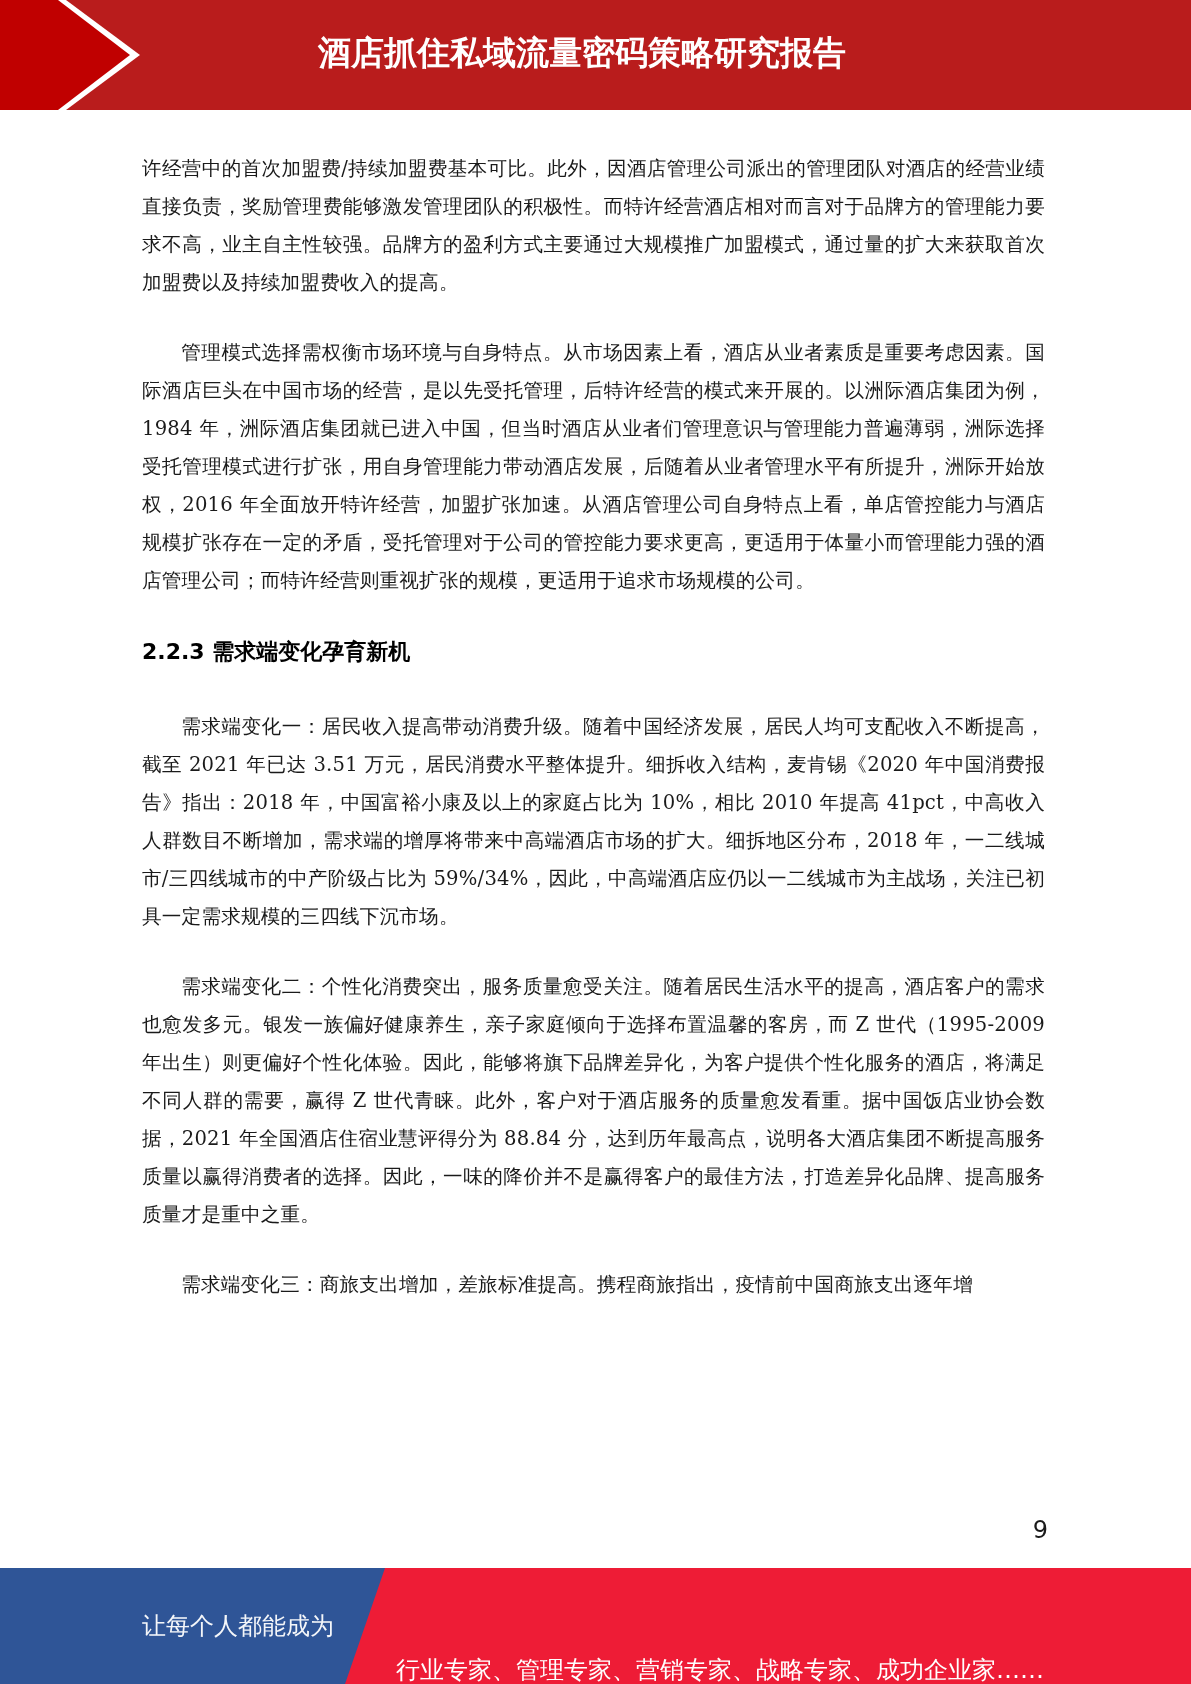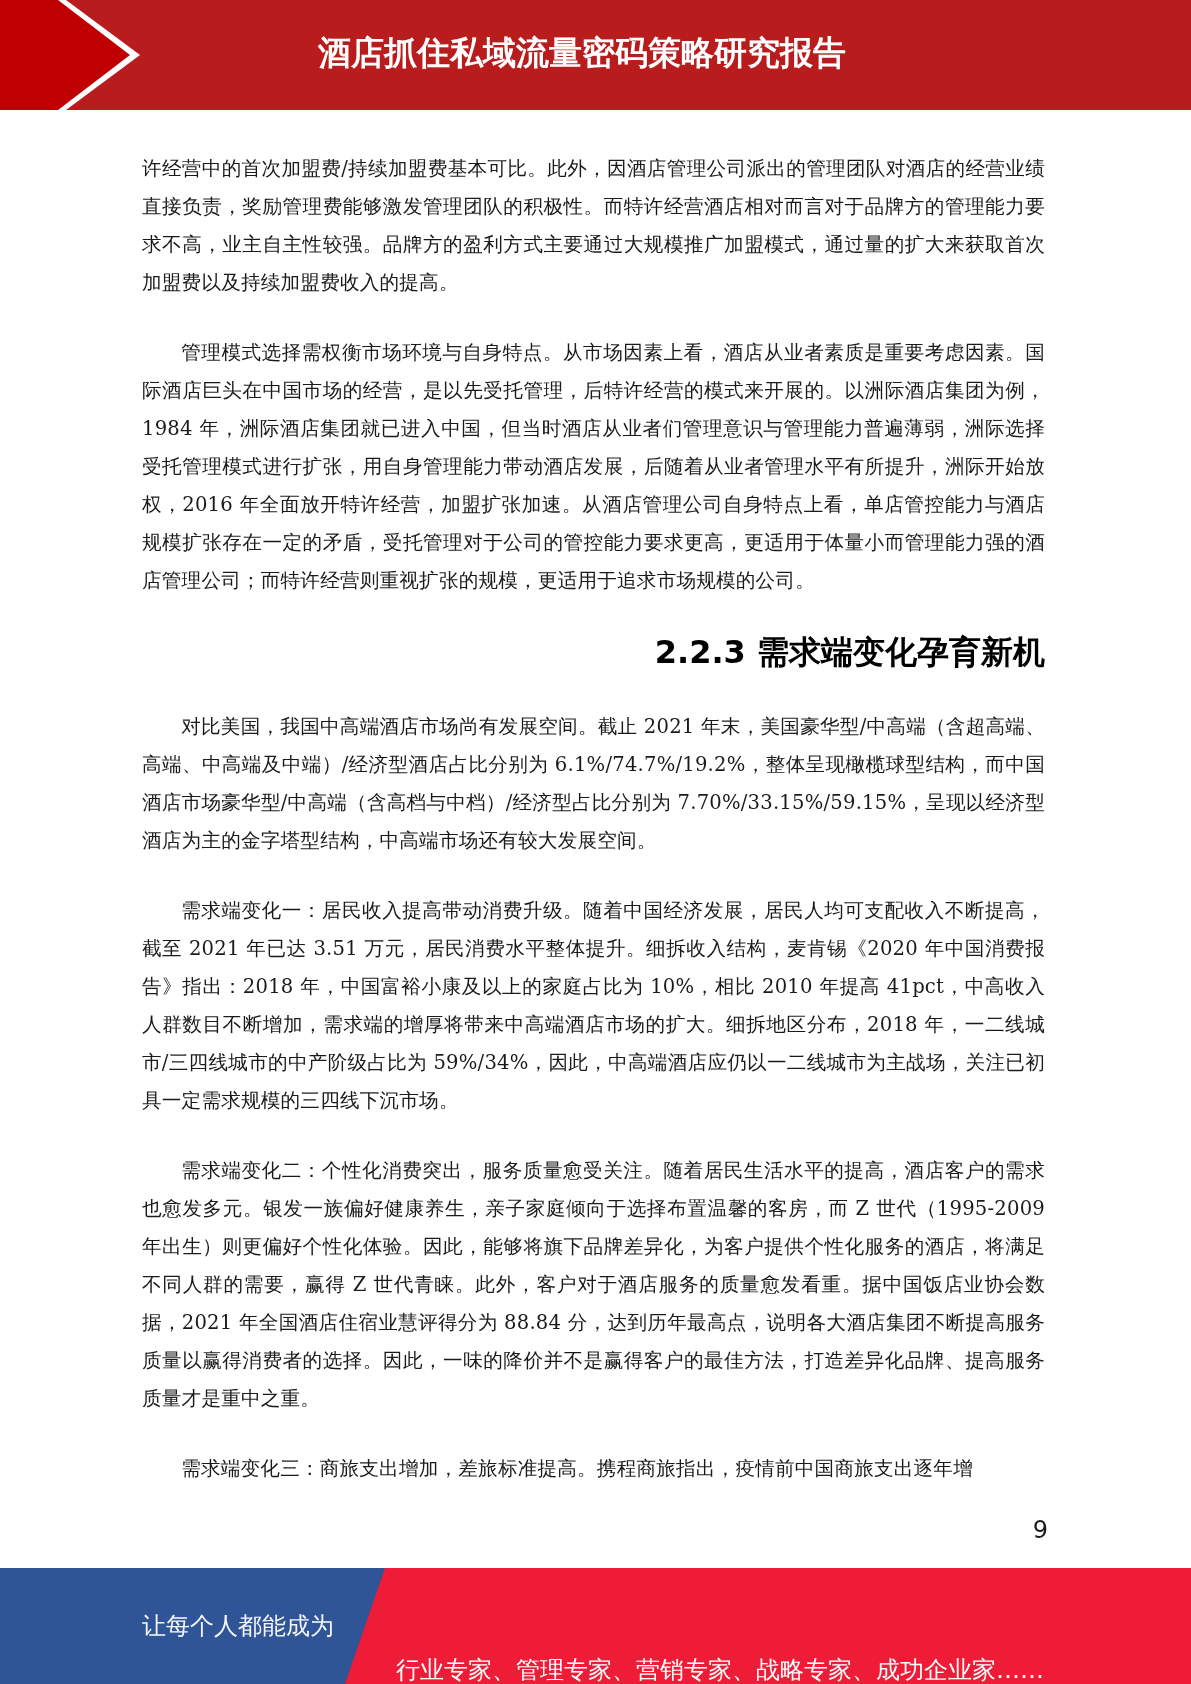--- a/index.html
+++ b/index.html
@@ -47,25 +47,24 @@
     line-height: 38px;
     text-align: justify;
     text-justify: inter-character;
     text-indent: 2em;
     letter-spacing: 0.2px;
   }
   .para.no-indent { text-indent: 0; }
   .section-heading {
     font-family: "DejaVu Sans", "Liberation Sans", sans-serif;
     font-weight: bold;
-    font-size: 32px;
+    font-size: 22px;
     line-height: 40px;
     margin: 12px 0 36px 0;
     color: #000000;
-    text-align: right;
   }
   .page-number {
     position: absolute;
     right: 143px;
     top: 1516px;
     font-family: "DejaVu Sans", "Liberation Sans", sans-serif;
     font-size: 24px;
     color: #1a1a1a;
   }
   .footer {
@@ -106,21 +105,20 @@
   </svg>
   <div class="header-title">酒店抓住私域流量密码策略研究报告</div>
 </div>
 
 <div class="content">
   <p class="para no-indent">许经营中的首次加盟费/持续加盟费基本可比。此外，因酒店管理公司派出的管理团队对酒店的经营业绩直接负责，奖励管理费能够激发管理团队的积极性。而特许经营酒店相对而言对于品牌方的管理能力要求不高，业主自主性较强。品牌方的盈利方式主要通过大规模推广加盟模式，通过量的扩大来获取首次加盟费以及持续加盟费收入的提高。</p>
   <p class="para">管理模式选择需权衡市场环境与自身特点。从市场因素上看，酒店从业者素质是重要考虑因素。国际酒店巨头在中国市场的经营，是以先受托管理，后特许经营的模式来开展的。以洲际酒店集团为例，1984 年，洲际酒店集团就已进入中国，但当时酒店从业者们管理意识与管理能力普遍薄弱，洲际选择受托管理模式进行扩张，用自身管理能力带动酒店发展，后随着从业者管理水平有所提升，洲际开始放权，2016 年全面放开特许经营，加盟扩张加速。从酒店管理公司自身特点上看，单店管控能力与酒店规模扩张存在一定的矛盾，受托管理对于公司的管控能力要求更高，更适用于体量小而管理能力强的酒店管理公司；而特许经营则重视扩张的规模，更适用于追求市场规模的公司。</p>
 
   <h2 class="section-heading">2.2.3 需求端变化孕育新机</h2>
 
-  <p class="para">对比美国，我国中高端酒店市场尚有发展空间。截止 2021 年末，美国豪华型/中高端（含超高端、高端、中高端及中端）/经济型酒店占比分别为 6.1%/74.7%/19.2%，整体呈现橄榄球型结构，而中国酒店市场豪华型/中高端（含高档与中档）/经济型占比分别为 7.70%/33.15%/59.15%，呈现以经济型酒店为主的金字塔型结构，中高端市场还有较大发展空间。</p>
   <p class="para">需求端变化一：居民收入提高带动消费升级。随着中国经济发展，居民人均可支配收入不断提高，截至 2021 年已达 3.51 万元，居民消费水平整体提升。细拆收入结构，麦肯锡《2020 年中国消费报告》指出：2018 年，中国富裕小康及以上的家庭占比为 10%，相比 2010 年提高 41pct，中高收入人群数目不断增加，需求端的增厚将带来中高端酒店市场的扩大。细拆地区分布，2018 年，一二线城市/三四线城市的中产阶级占比为 59%/34%，因此，中高端酒店应仍以一二线城市为主战场，关注已初具一定需求规模的三四线下沉市场。</p>
   <p class="para">需求端变化二：个性化消费突出，服务质量愈受关注。随着居民生活水平的提高，酒店客户的需求也愈发多元。银发一族偏好健康养生，亲子家庭倾向于选择布置温馨的客房，而 Z 世代（1995-2009 年出生）则更偏好个性化体验。因此，能够将旗下品牌差异化，为客户提供个性化服务的酒店，将满足不同人群的需要，赢得 Z 世代青睐。此外，客户对于酒店服务的质量愈发看重。据中国饭店业协会数据，2021 年全国酒店住宿业慧评得分为 88.84 分，达到历年最高点，说明各大酒店集团不断提高服务质量以赢得消费者的选择。因此，一味的降价并不是赢得客户的最佳方法，打造差异化品牌、提高服务质量才是重中之重。</p>
   <p class="para">需求端变化三：商旅支出增加，差旅标准提高。携程商旅指出，疫情前中国商旅支出逐年增</p>
 </div>
 
 <div class="page-number">9</div>
 
 <div class="footer">
   <svg width="400" height="116">
     <polygon points="0,0 385,0 345,116 0,116" fill="#2f5597"></polygon>

